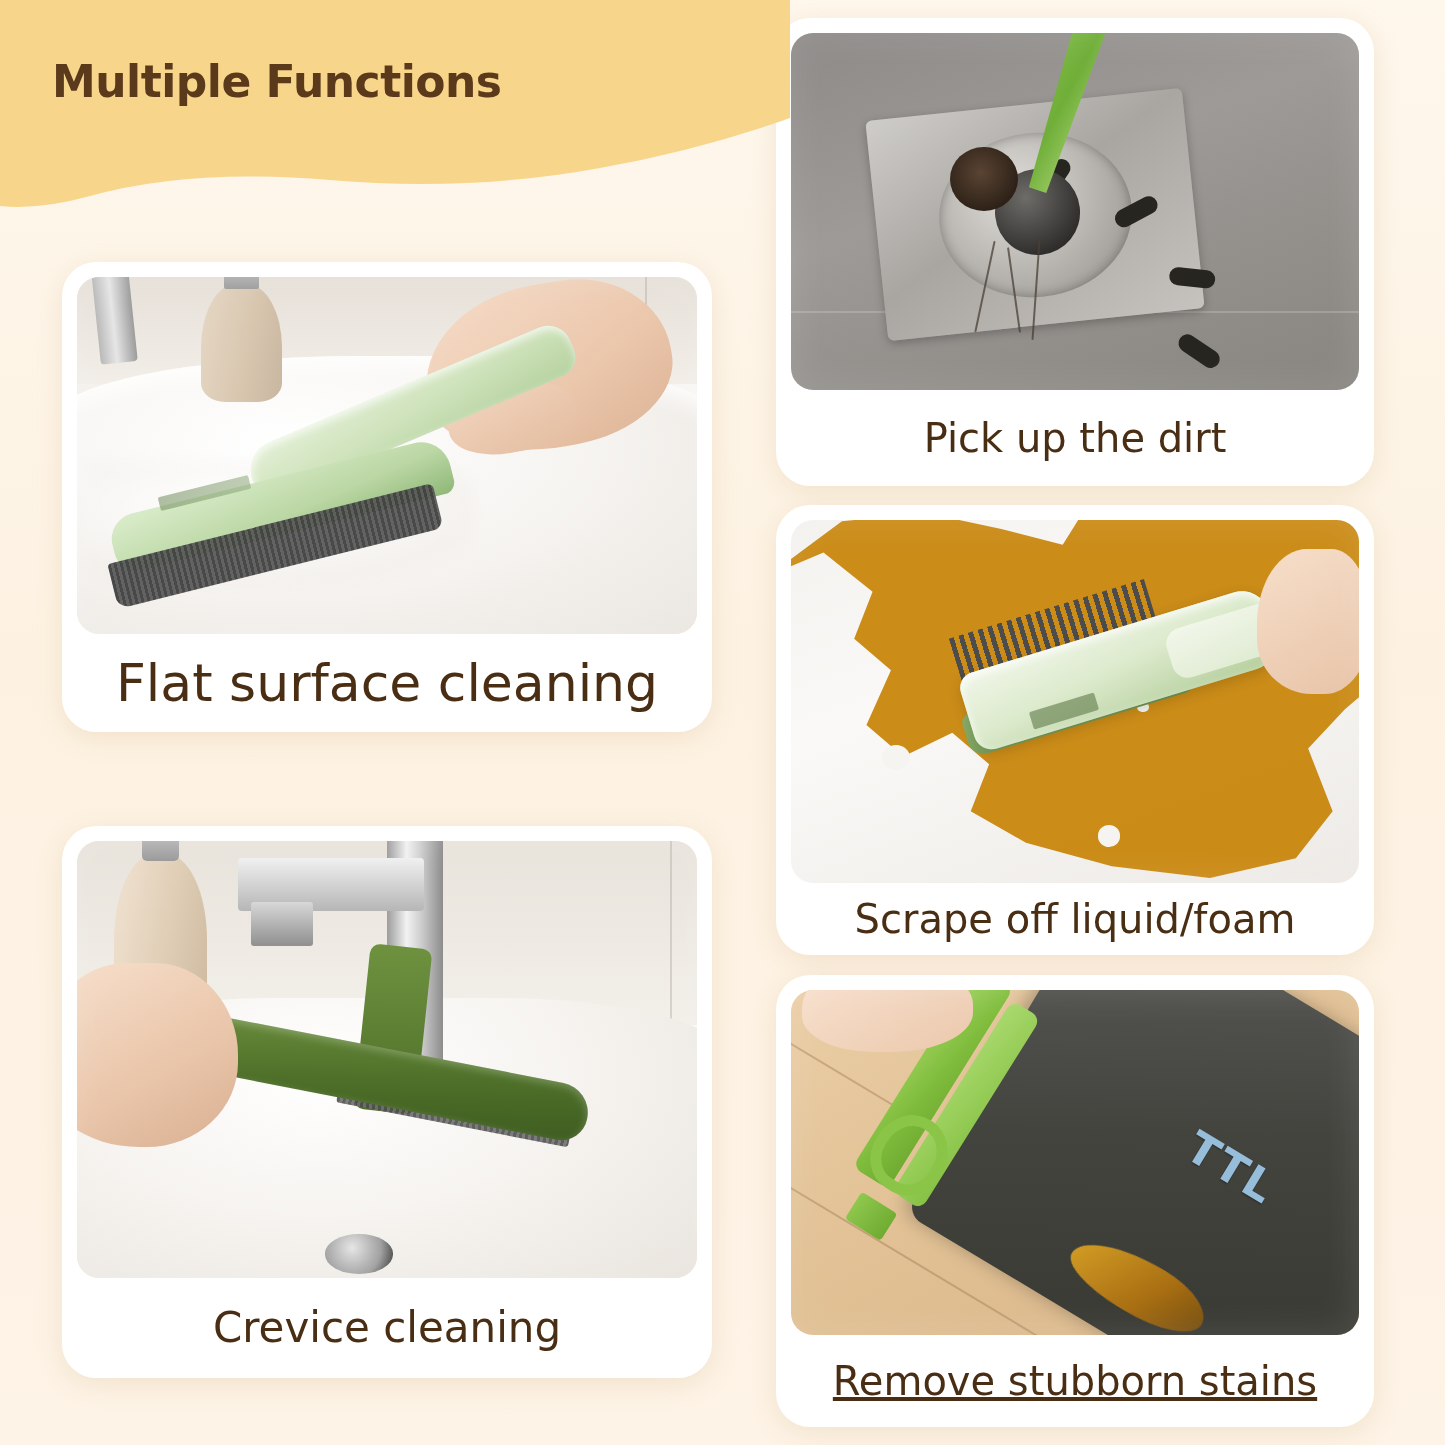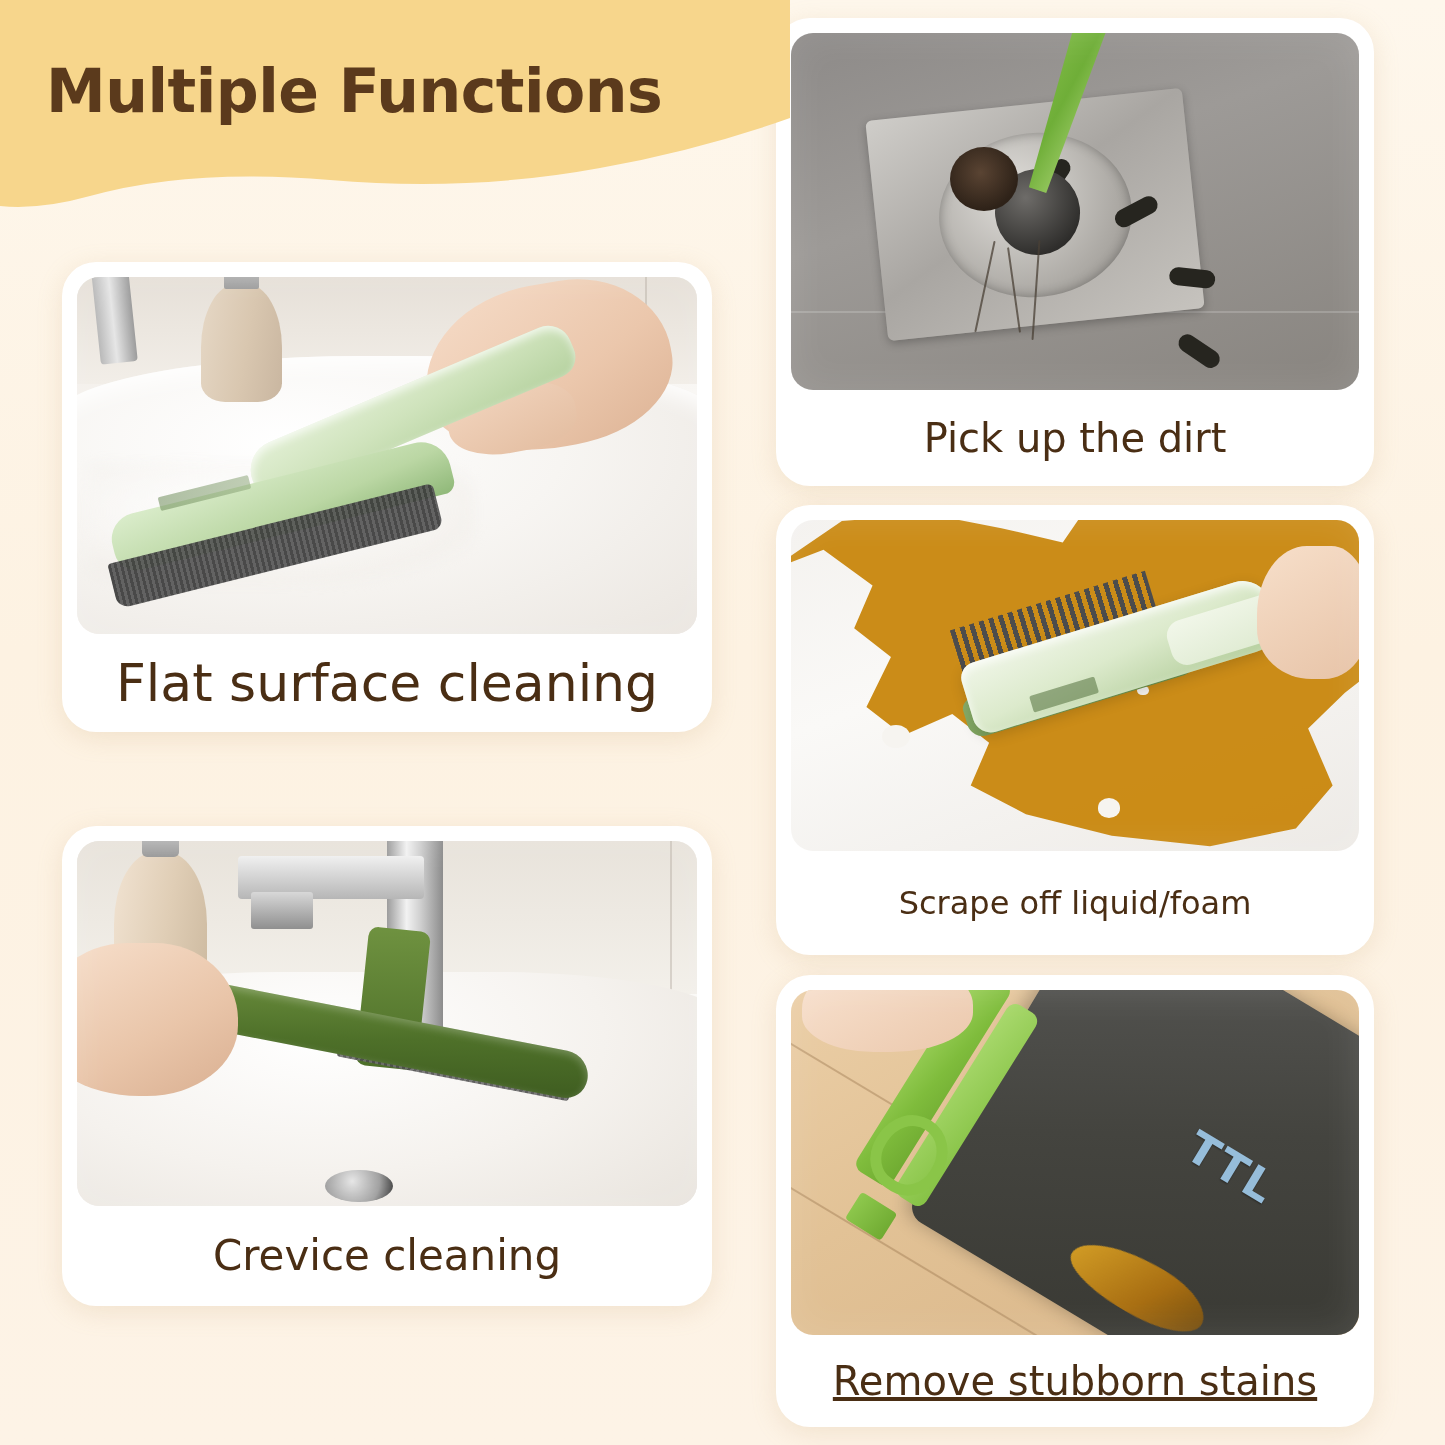--- a/index.html
+++ b/index.html
@@ -30,23 +30,23 @@
     position: absolute;
     left: 0; top: 0;
     width: 790px;
     height: 215px;
     z-index: 3;
   }
   .header-banner svg { display: block; width: 100%; height: 100%; }
 
   .header-title {
     position: absolute;
-    left: 46px;
+    left: 52px;
     top: 56px;
-    font-size: 60px;
+    font-size: 44px;
     font-weight: bold;
     letter-spacing: -0.5px;
     color: #5B3A1C;
     z-index: 4;
     white-space: nowrap;
     font-family: "DejaVu Sans", "Liberation Sans", sans-serif;
   }
 
   
   .card {
@@ -78,28 +78,28 @@
     font-family: "DejaVu Sans", "Liberation Sans", sans-serif;
     display: flex;
     align-items: center;
     justify-content: center;
   }
 
   
   #card-flat    { left: 62px;  top: 262px;  width: 650px; height: 470px; }
   #card-flat .caption { height: 98px; font-size: 52px; }
 
-  #card-crevice { left: 62px;  top: 826px;  width: 650px; height: 480px; }
+  #card-crevice { left: 62px;  top: 826px;  width: 650px; height: 552px; }
   #card-crevice .caption { height: 100px; font-size: 42px; }
 
   #card-dirt    { left: 776px; top: 18px;   width: 598px; height: 468px; }
   #card-dirt .caption { height: 96px; font-size: 40px; text-align: center; }
 
   #card-liquid  { left: 776px; top: 505px;  width: 598px; height: 450px; }
-  #card-liquid .caption { height: 104px; font-size: 32px; }
+  #card-liquid .caption { height: 72px; font-size: 40px; }
 
   #card-stains  { left: 776px; top: 975px;  width: 598px; height: 452px; }
   #card-stains .caption { height: 92px; font-size: 40px; text-decoration: underline; }
 
   
   .scene { position: absolute; inset: 0; }
 
   
   .sc-flat { background: linear-gradient(170deg,#EFEAE4 0%,#F6F3EF 30%,#FBFAF8 62%,#EDE8E2 100%); }
   .sc-flat .tilewall {

